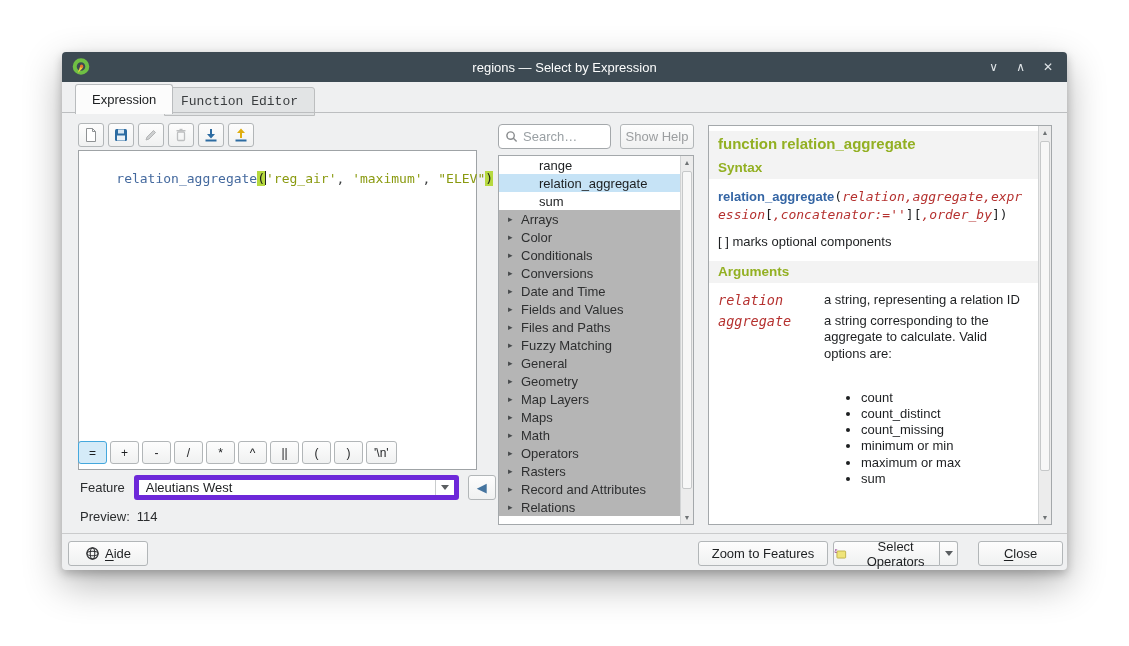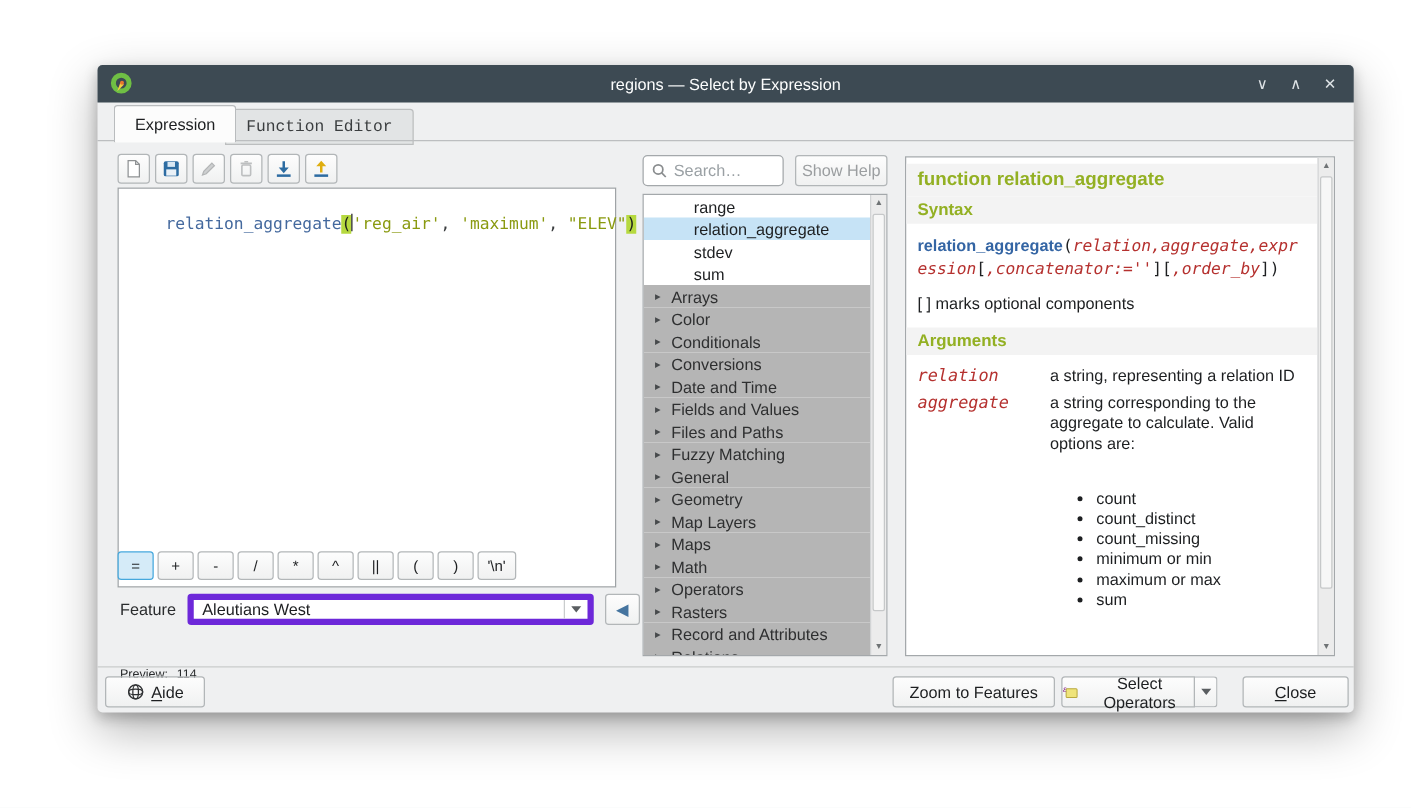--- a/index.html
+++ b/index.html
@@ -1,21 +1,21 @@
 <!DOCTYPE html>
 <html><head>
 <meta charset="utf-8">
 <style>
   * { box-sizing: border-box; margin: 0; padding: 0; }
   html,body { width:1129px; height:646px; background:#ffffff; overflow:hidden;
     font-family:"Liberation Sans", sans-serif; color:#1d1f21; }
 
   .window { position:absolute; left:62px; top:52px; width:1005px; height:518px;
     background:#eff0f1; border-radius:4px;
-    box-shadow:0 14px 38px rgba(0,0,0,.30), 0 4px 10px rgba(0,0,0,.22);margin-left:16px; }
+    box-shadow:0 14px 38px rgba(0,0,0,.30), 0 4px 10px rgba(0,0,0,.22); }
 
   
   .titlebar { position:relative; height:30px; background:#3d4a53; border-radius:4px 4px 0 0;
     display:flex; align-items:center; }
   .title { position:absolute; left:0; right:0; text-align:center; font-size:13px; color:#fcfdfd; }
   .logo { margin-left:9px; z-index:2; display:flex; }
   .win-controls { margin-left:auto; margin-right:14px; z-index:2; display:flex; gap:18px; }
   .win-btn { color:#dfe4e7; font-size:12px; cursor:default; line-height:30px; }
 
   
@@ -52,21 +52,21 @@
   .combo { width:325px; height:25px; background:#fff; border:5px solid #6d28d9; border-radius:3px;
     display:flex; align-items:center; font-size:13px; padding-left:7px; }
   .combo-arrow-box { margin-left:auto; width:19px; height:100%; border-left:1px solid #c9cccd;
     display:flex; align-items:center; justify-content:center; }
   .tri-down { width:0; height:0; border-left:4px solid transparent; border-right:4px solid transparent;
     border-top:5px solid #5a5e61; }
   .nav-btn { width:28px; height:25px; font-size:13px; color:#45749f; padding:0; }
   .nav-btn:first-of-type { margin-left:9px; }
   .nav-btn + .nav-btn { margin-left:3px; }
 
-  .preview-row { position:absolute; left:18px; top:482px; font-size:10px; color:#2a2c2e; }
+  .preview-row { position:absolute; left:18px; top:457px; font-size:13px; color:#2a2c2e; }
   .preview-row b { font-weight:normal; margin-left:7px; }
 
   
   .search-box { position:absolute; left:436px; top:72px; width:113px; height:25px; background:#fff;
     border:1px solid #a4a8ab; border-radius:4px; display:flex; align-items:center; padding-left:6px; gap:5px; }
   .search-ph { color:#9aa0a4; font-size:13px; }
   .show-help { position:absolute; left:558px; top:72px; width:74px; height:25px; color:#9b9ea0; }
 
   .func-list { position:absolute; left:436px; top:103px; width:196px; height:370px; background:#fff;
     border:1px solid #a4a8ab; overflow:hidden; }
@@ -230,23 +230,20 @@
 
   <div class="func-list">
     <div class="fl-rows" id="function-rows">
         <div class="fl-row child">
           <span>range</span>
         </div>
         <div class="fl-row child selected">
           <span>relation_aggregate</span>
         </div>
         <div class="fl-row child">
-          <span>stdev</span>
-        </div>
-        <div class="fl-row child">
           <span>sum</span>
         </div>
         <div class="fl-row group">
           <span class="fl-tri">▸</span>
           <span>Arrays</span>
         </div>
         <div class="fl-row group">
           <span class="fl-tri">▸</span>
           <span>Color</span>
         </div>

